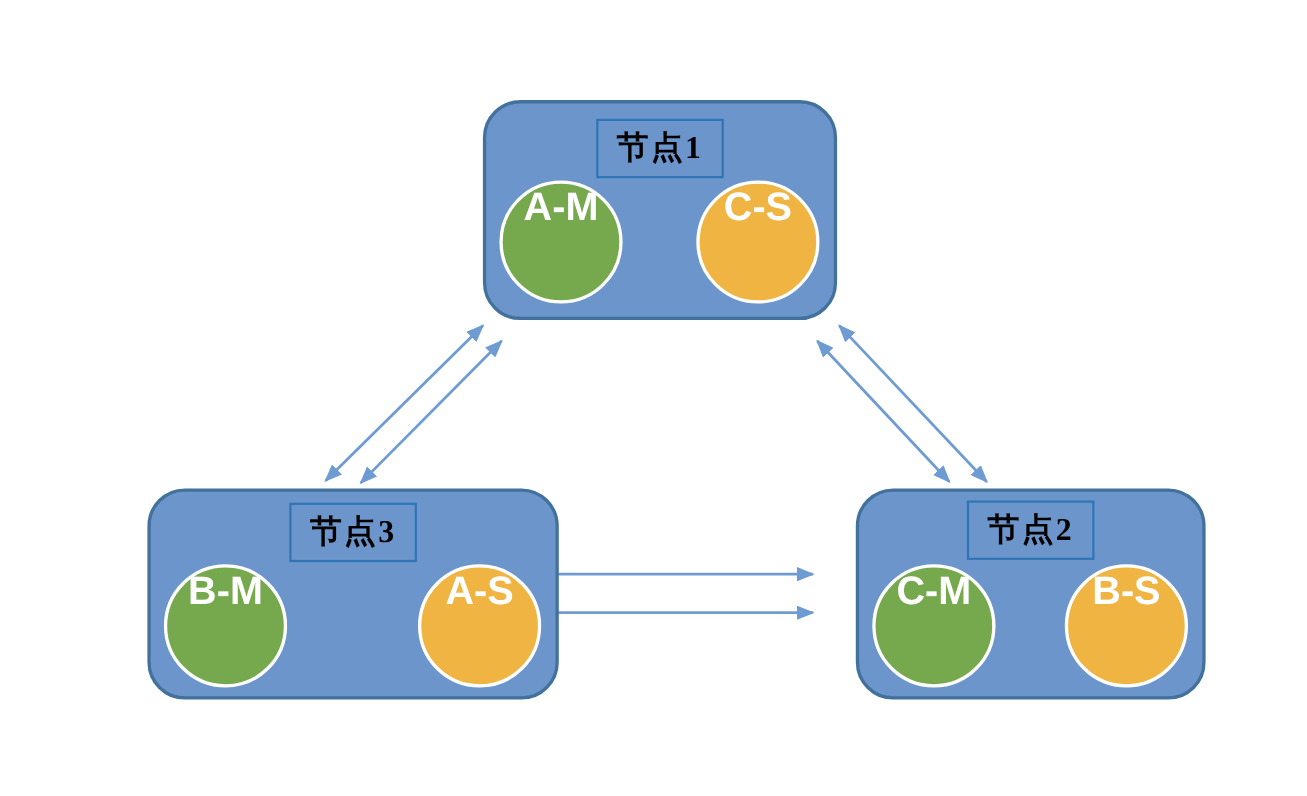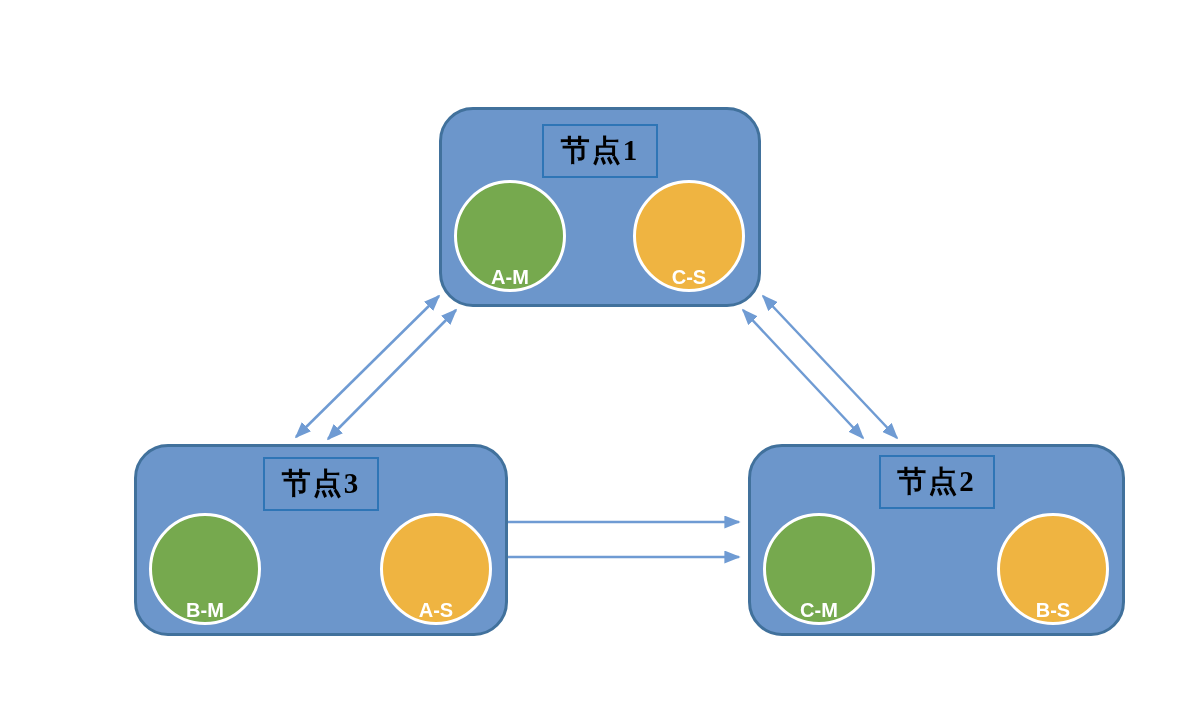--- a/index.html
+++ b/index.html
@@ -28,23 +28,23 @@
     stroke: var(--arrow, #6F9BD3);
     stroke-width: 2.5;
   }
   .node {
     position: absolute;
     background: var(--node-fill, #6C96CB);
     border: 3px solid var(--node-border, #41719C);
     border-radius: 34px;
     box-sizing: border-box;
   }
-  .node-1 { left: 439px; top: 107px; width: 322px; height: 200px; }
+  .node-1 { left: 439px; top: 91px; width: 322px; height: 200px; }
   .node-3 { left: 134px; top: 444px; width: 374px; height: 192px; }
-  .node-2 { left: 748px; top: 444px; width: 377px; height: 192px; }
+  .node-2 { left: 778px; top: 444px; width: 318px; height: 192px; }
   .label-box {
     position: absolute;
     left: 50%;
     transform: translateX(-50%);
     width: 116px;
     height: 54px;
     border: 2px solid var(--label-box-border, #2E75B6);
     box-sizing: border-box;
     display: flex;
     align-items: center;
@@ -60,24 +60,24 @@
   .node-3 .label-box { top: 10px; }
   .node-2 .label-box { top: 8px; }
   .circle {
     position: absolute;
     width: 112px;
     height: 112px;
     border-radius: 50%;
     border: 3px solid var(--circle-border, #ffffff);
     box-sizing: border-box;
     display: flex;
-    align-items: flex-end;
+    align-items: flex-start;
     justify-content: center;
     color: var(--circle-text, #ffffff);
-    font-size: 20px;
+    font-size: 36px;
     font-weight: bold;
   }
   .circle.master { background: var(--master-fill, #76A94E); left: 12px; }
   .circle.slave  { background: var(--slave-fill,  #EFB441); right: 13px; }
   .node-1 .circle { top: 70px; }
   .node-3 .circle, .node-2 .circle { top: 66px; }
 </style>
 </head>
 <body>
 

